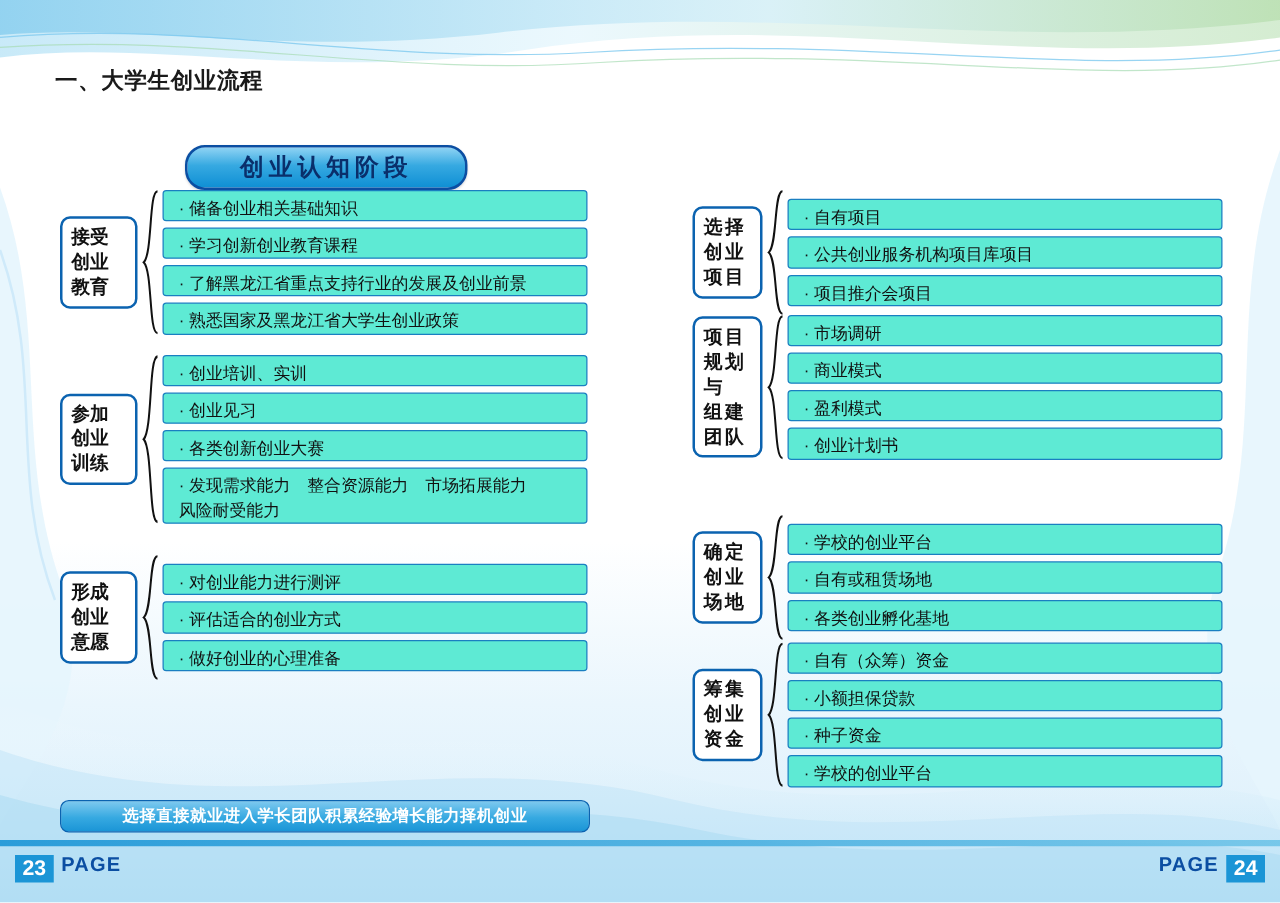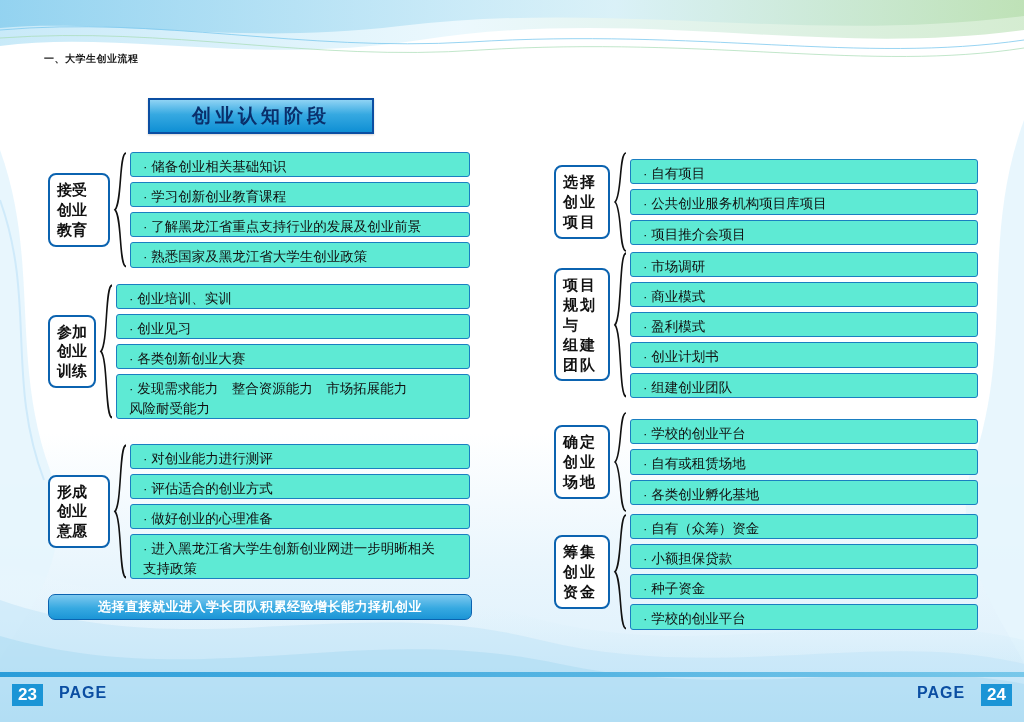--- a/index.html
+++ b/index.html
@@ -34,41 +34,42 @@
     position: absolute;
     inset: 0;
     z-index: 5;
   }
 
   
   .section-title {
     position: absolute;
     left: 44px;
     top: 52px;
-    font-size: 10px;
+    font-size: 18px;
     color: #1a1a1a;
     font-weight: bold;
     letter-spacing: 0.5px;
   }
 
   
   .banner {
     position: absolute;
     height: 32px;
-    border-radius: 0;
+    border-radius: 16px;
     border: 2px solid #0b4ea2;
     background: linear-gradient(180deg, #8fd3f4 0%, #36a9e1 45%, #0f8fd4 100%);
     color: #0a2f6b;
     font-size: 19px;
     font-weight: bold;
     letter-spacing: 4px;
     display: flex;
     align-items: center;
     justify-content: center;
     box-shadow: 0 1px 2px rgba(0,0,0,.18);
+    margin-top: 18px;
   }
   #banner-left  { left: 148px; top: 98px; width: 222px; }
   #banner-right { left: 654px; top: 98px; width: 222px; }
 
   
   .group {
     position: absolute;
     display: flex;
     align-items: center;
   }
@@ -115,39 +116,39 @@
     box-sizing: border-box;
     white-space: pre-line;
   }
 
   
   #group-edu      { left: 48px;  top: 152px; width: 422px; }
   #group-train    { left: 48px;  top: 284px; width: 422px; }
   #group-will     { left: 48px;  top: 444px; width: 422px; }
 
   #group-edu   .group-label   { width: 62px; }
-  #group-train .group-label   { width: 48px; }
+  #group-train .group-label   { width: 62px; }
   #group-will  .group-label   { width: 62px; }
 
   
   #group-select   { left: 554px; top: 152px; width: 424px; }
   #group-plan     { left: 554px; top: 252px; width: 424px; }
   #group-place    { left: 554px; top: 412px; width: 424px; }
   #group-fund     { left: 554px; top: 514px; width: 424px; }
 
   #group-select .group-label,
   #group-plan   .group-label,
   #group-place  .group-label,
   #group-fund   .group-label { width: 56px; letter-spacing: 2px; }
 
   
   #bottom-bar {
     position: absolute;
     left: 48px;
-    top: 594px;
+    top: 640px;
     width: 422px;
     height: 24px;
     border-radius: 7px;
     border: 1.5px solid #0b63b0;
     background: linear-gradient(180deg, #7ec9ef 0%, #36a9e1 55%, #1b95d6 100%);
     color: #ffffff;
     font-size: 13px;
     font-weight: bold;
     display: flex;
     align-items: center;
@@ -169,21 +170,21 @@
 
   .pagenum {
     background: #1b95d6;
     color: #ffffff;
     padding: 2px 6px 3px 6px;
     line-height: 1;
     font-size: 17px;
   }
   .pagelabel {
     color: #0b4ea2;
-    padding: 0 16px;
+    padding: 0 6px;
     font-size: 16px;
     letter-spacing: 1px;
   }
 </style>
 </head>
 <body>
 
 <div class="page-bg"></div>
 
 <svg class="bg-svg" viewBox="0 0 1024 722" preserveAspectRatio="none">
@@ -272,22 +273,20 @@
 意愿</div>
     <div class="brace">
       <svg viewBox="0 0 16 100" preserveAspectRatio="none">
         <path d="M13,1 C6,1 9,44 2,50 C9,56 6,99 13,99" fill="none" stroke="#111" stroke-width="1.6"></path>
       </svg>
     </div>
     <div class="items">
       <div class="item">· 对创业能力进行测评</div>
       <div class="item">· 评估适合的创业方式</div>
       <div class="item">· 做好创业的心理准备</div>
-      <div class="item">· 进入黑龙江省大学生创新创业网进一步明晰相关
-支持政策</div>
     </div>
   </div>
 
   <div id="bottom-bar">选择直接就业进入学长团队积累经验增长能力择机创业</div>
 
 
   <div class="group" id="group-select">
     <div class="group-label">选择
 创业
 项目</div>
@@ -312,21 +311,20 @@
     <div class="brace">
       <svg viewBox="0 0 16 100" preserveAspectRatio="none">
         <path d="M13,1 C6,1 9,44 2,50 C9,56 6,99 13,99" fill="none" stroke="#111" stroke-width="1.6"></path>
       </svg>
     </div>
     <div class="items">
       <div class="item">· 市场调研</div>
       <div class="item">· 商业模式</div>
       <div class="item">· 盈利模式</div>
       <div class="item">· 创业计划书</div>
-      <div class="item">· 组建创业团队</div>
     </div>
   </div>
 
   <div class="group" id="group-place">
     <div class="group-label">确定
 创业
 场地</div>
     <div class="brace">
       <svg viewBox="0 0 16 100" preserveAspectRatio="none">
         <path d="M13,1 C6,1 9,44 2,50 C9,56 6,99 13,99" fill="none" stroke="#111" stroke-width="1.6"></path>

